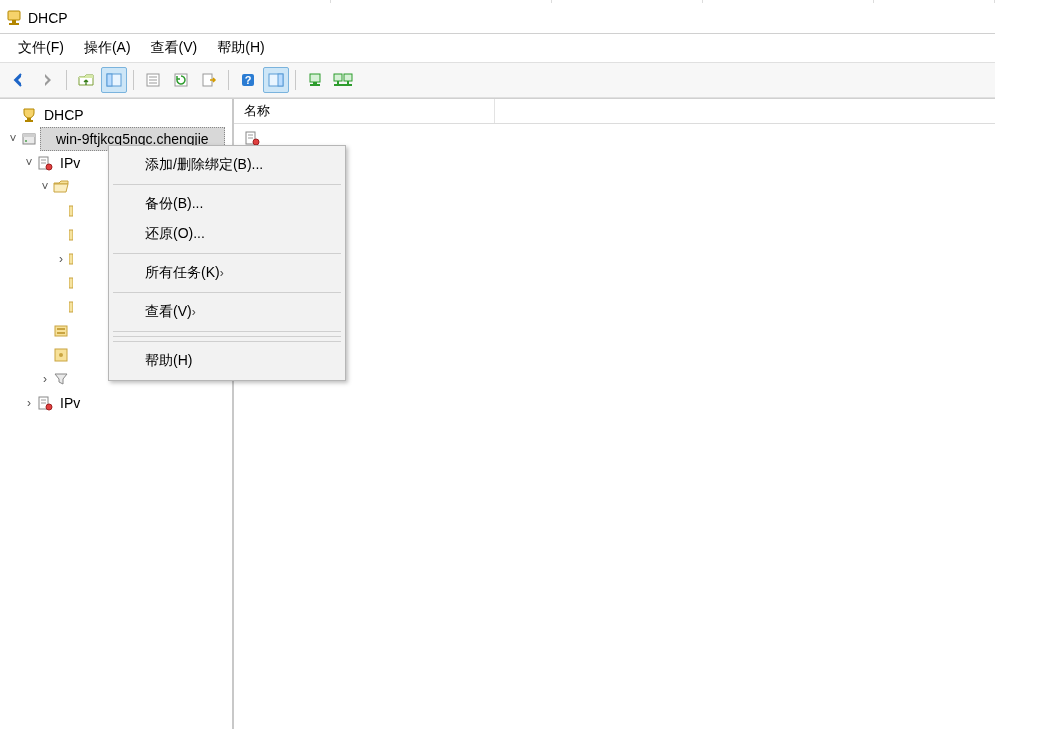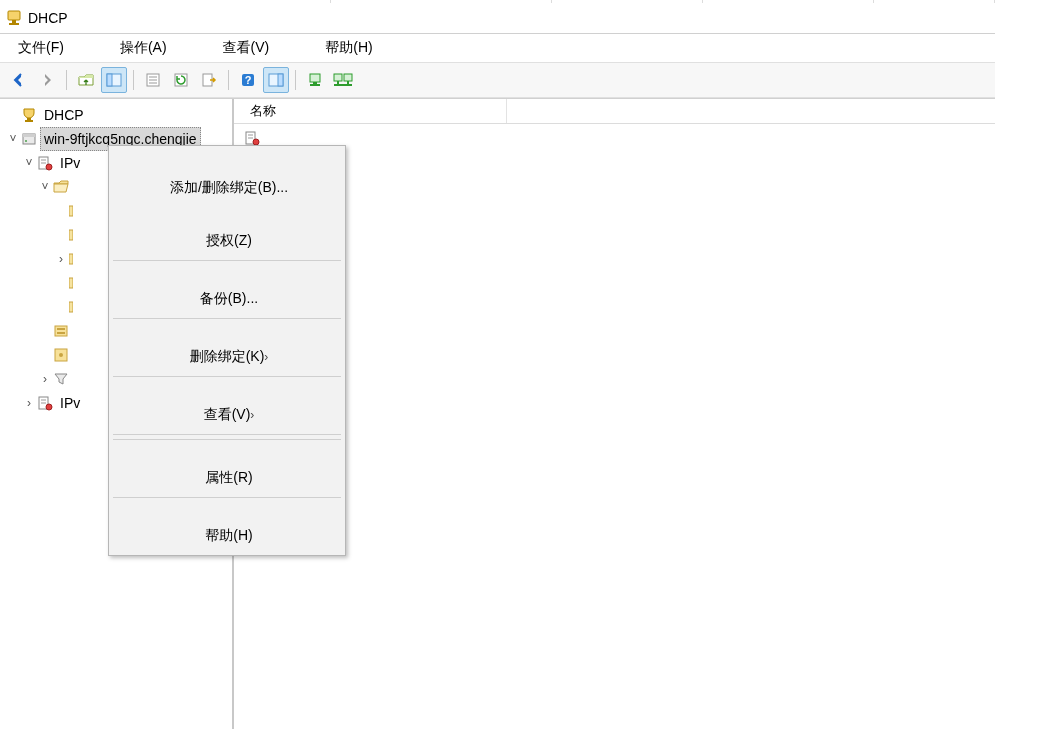--- a/index.html
+++ b/index.html
@@ -2,49 +2,49 @@
 <html><head>
 <meta charset="utf-8">
 <style>
   html,body{margin:0;padding:0;font-family:"Microsoft YaHei","Segoe UI",Tahoma,sans-serif;font-size:13px;color:#000;background:#fff;}
   .window{width:995px;height:729px;position:relative;overflow:hidden;}
   
   .titlebar{height:30px;display:flex;align-items:center;padding:0 6px;border-bottom:1px solid #d0d0d0;background:#fff;}
   .titlebar .icon{margin-right:6px;display:inline-flex;}
   .titlebar .title{font-size:14px;}
   
-  .menubar{height:28px;display:flex;align-items:center;padding:0 8px;font-size:14px;gap:36px;}
+  .menubar{height:28px;display:flex;align-items:center;padding:0 8px;font-size:14px;}
   .menubar .menu-item{padding:4px 10px;cursor:default;}
   
   .toolbar{height:30px;display:flex;align-items:center;padding:2px 6px;border-top:1px solid #e0e0e0;border-bottom:1px solid #e0e0e0;background:#f7f7f7;gap:2px;}
   .tb-btn{width:24px;height:24px;display:inline-flex;align-items:center;justify-content:center;border:1px solid transparent;border-radius:2px;cursor:default;}
   .tb-btn.active{border-color:#7ab3dd;background:#cde6f7;}
   .tb-sep{width:1px;height:20px;background:#c8c8c8;margin:0 4px;}
   
   .body{display:flex;height:calc(729px - 30px - 28px - 30px);border-top:1px solid #d0d0d0;}
   .tree-pane{width:232px;border-right:2px solid #c8c8c8;overflow:hidden;position:relative;}
   .list-pane{flex:1;display:flex;flex-direction:column;}
   .list-header{height:24px;border-bottom:1px solid #dcdcdc;display:flex;align-items:center;}
-  .list-header .col{padding:0 16px;font-size:13px;border-right:1px solid #e3e3e3;height:100%;display:flex;align-items:center;}
+  .list-header .col{padding:0 10px;font-size:13px;border-right:1px solid #e3e3e3;height:100%;display:flex;align-items:center;}
   .list-body{flex:1;padding:4px 6px;}
   .list-row{display:flex;align-items:flex-start;gap:24px;padding:2px 4px;height:20px;flex-direction:column;}
   
   .tree{padding:4px 2px;font-size:14px;line-height:22px;}
   .tree-row{display:flex;align-items:center;height:24px;white-space:nowrap;}
   .twisty{width:14px;text-align:center;color:#555;font-size:12px;cursor:default;user-select:none;}
   .tree-icon{width:18px;display:inline-flex;justify-content:center;margin-right:2px;}
   .tree-label{padding:1px 4px;}
-  .tree-label.sel{background:#d8d8d8;border:1px dotted #888;padding:0 3px;}
+  .tree-label.sel{background:#d8d8d8;border:1px dotted #888;padding:0 15px;}
   .indent-1{padding-left:4px;}
   .indent-2{padding-left:20px;}
   .indent-3{padding-left:36px;}
   .indent-4{padding-left:52px;}
   
   .ctx-menu{position:absolute;left:108px;top:145px;width:232px;background:#f2f2f2;border:1px solid #b6b6b6;box-shadow:2px 2px 4px rgba(0,0,0,.25);padding:4px 2px;z-index:10;font-size:14px;}
-  .ctx-item{display:flex;align-items:center;justify-content:center;padding:6px 30px 6px 34px;cursor:default;margin-top:23px;}
+  .ctx-item{display:flex;align-items:center;justify-content:flex-start;padding:6px 30px 6px 34px;cursor:default;}
   .ctx-sep{height:1px;margin:4px 2px;background:#cfcfcf;}
   .ctx-arrow{color:#4a4a4a;font-size:12px;}
   
   svg{display:block;}
 
   
   .top-sep-row{height:3px;display:flex;}
   .top-sep-row span{border-right:1px solid #dcdcdc;height:100%;}
 </style>
 </head>
@@ -311,41 +311,38 @@
           <span>IPv4</span>
         </div>
       </div>
     </div>
   </div>
 
   <div class="ctx-menu">
     <div class="ctx-item">
         <span>添加/删除绑定(B)...</span>
       </div>
-    <div class="ctx-item">
-        <span>授权(Z)</span>
-      </div>
     <div class="ctx-sep"></div>
     <div class="ctx-item">
         <span>备份(B)...</span>
       </div>
-    <div class="ctx-sep"></div>
-    <div class="ctx-item">
-        <span>删除绑定(K)</span>
+    <div class="ctx-item">
+        <span>还原(O)...</span>
+      </div>
+    <div class="ctx-sep"></div>
+    <div class="ctx-item">
+        <span>所有任务(K)</span>
         <span class="ctx-arrow">›</span>
       </div>
     <div class="ctx-sep"></div>
     <div class="ctx-item">
         <span>查看(V)</span>
         <span class="ctx-arrow">›</span>
       </div>
     <div class="ctx-sep"></div>
     <div class="ctx-sep"></div>
-    <div class="ctx-item">
-        <span>属性(R)</span>
-      </div>
     <div class="ctx-sep"></div>
     <div class="ctx-item">
         <span>帮助(H)</span>
       </div>
   </div>
 
 </div>
 
 </body></html>

